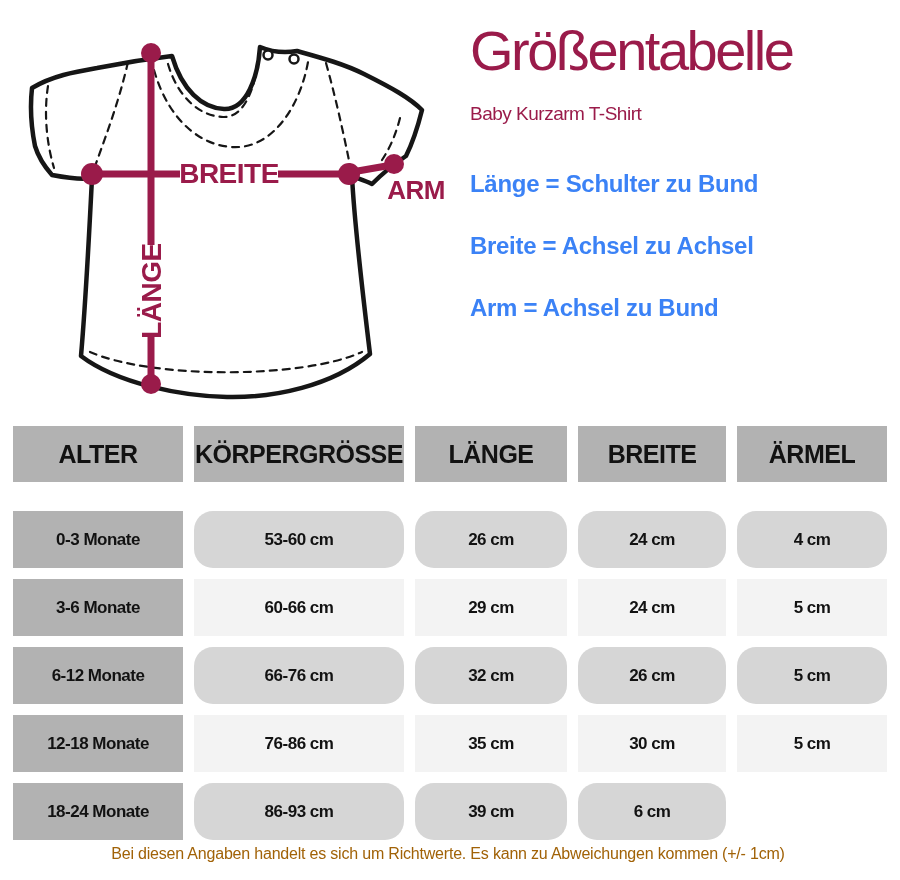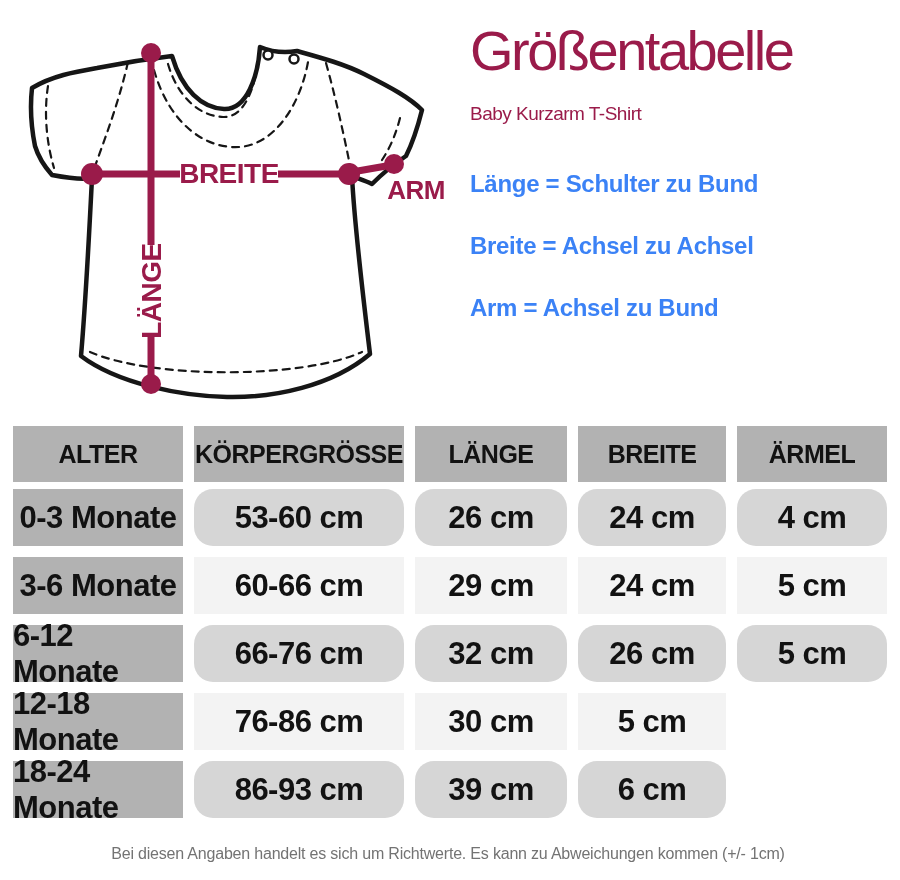--- a/index.html
+++ b/index.html
@@ -14,30 +14,30 @@
   .mline{stroke:var(--accent);stroke-width:7;stroke-linecap:butt;}
   .mdot{fill:var(--accent);}
   .svglabel{font-family:"Liberation Sans",sans-serif;font-weight:bold;fill:var(--accent);letter-spacing:-0.5px;}
   .info{position:absolute;left:470px;top:22px;width:420px;}
   .title{color:var(--accent);font-size:56px;font-weight:normal;letter-spacing:-2.5px;line-height:1.05;}
   .subtitle{color:var(--accent);font-size:19px;font-weight:normal;letter-spacing:-0.5px;margin-top:22px;}
   .defs{margin-top:44px;}
   .def{font-size:24px;font-weight:bold;color:#3b82f6;letter-spacing:-0.3px;line-height:30px;margin-bottom:32px;}
   .table{position:absolute;left:13px;top:426px;width:874px;}
   .trow{display:grid;grid-template-columns:170px 210px 152px 148px 150px;column-gap:11px;}
-  .thead{margin-bottom:7px;text-align:right;}
+  .thead{margin-bottom:29px;text-align:right;}
   .tbody .trow{margin-bottom:11px;}
   .cell{height:57px;display:flex;align-items:center;justify-content:center;
-        font-weight:bold;font-size:31px;letter-spacing:-0.5px;color:#121212;}
+        font-weight:bold;font-size:17px;letter-spacing:-0.5px;color:#121212;}
   .th{height:56px;background:var(--gray-header);font-size:25px;}
   .rowlabel{background:var(--gray-header);}
   .trow.shade-a .data{background:var(--gray-cell);border-radius:19px;}
   .trow.shade-b .data{background:var(--gray-cell-light);text-align:center;}
   .footer{position:absolute;left:0;top:845px;width:896px;text-align:center;
-          font-size:16px;color:#737373;letter-spacing:-0.2px;}
+          font-size:16px;color:#a16207;letter-spacing:-0.2px;}
 </style>
 </head>
 <body>
 
 <svg class="tshirt" viewBox="0 0 456 412" aria-hidden="true">
 
   <path class="outline" d="
     M 170,50
     C 180,84 200,102 222,103
     C 245,104 256,70 258,41
@@ -121,20 +121,21 @@
     <div class="trow shade-a">
       <div class="cell rowlabel">6-12 Monate</div>
       <div class="cell data">66-76 cm</div>
       <div class="cell data">32 cm</div>
       <div class="cell data">26 cm</div>
       <div class="cell data">5 cm</div>
     </div>
     <div class="trow shade-b">
       <div class="cell rowlabel">12-18 Monate</div>
       <div class="cell data">76-86 cm</div>
+      <div class="cell data">35 cm</div>
       <div class="cell data">30 cm</div>
       <div class="cell data">5 cm</div>
     </div>
     <div class="trow shade-a">
       <div class="cell rowlabel">18-24 Monate</div>
       <div class="cell data">86-93 cm</div>
       <div class="cell data">39 cm</div>
       <div class="cell data">6 cm</div>
     </div>
   </div>

